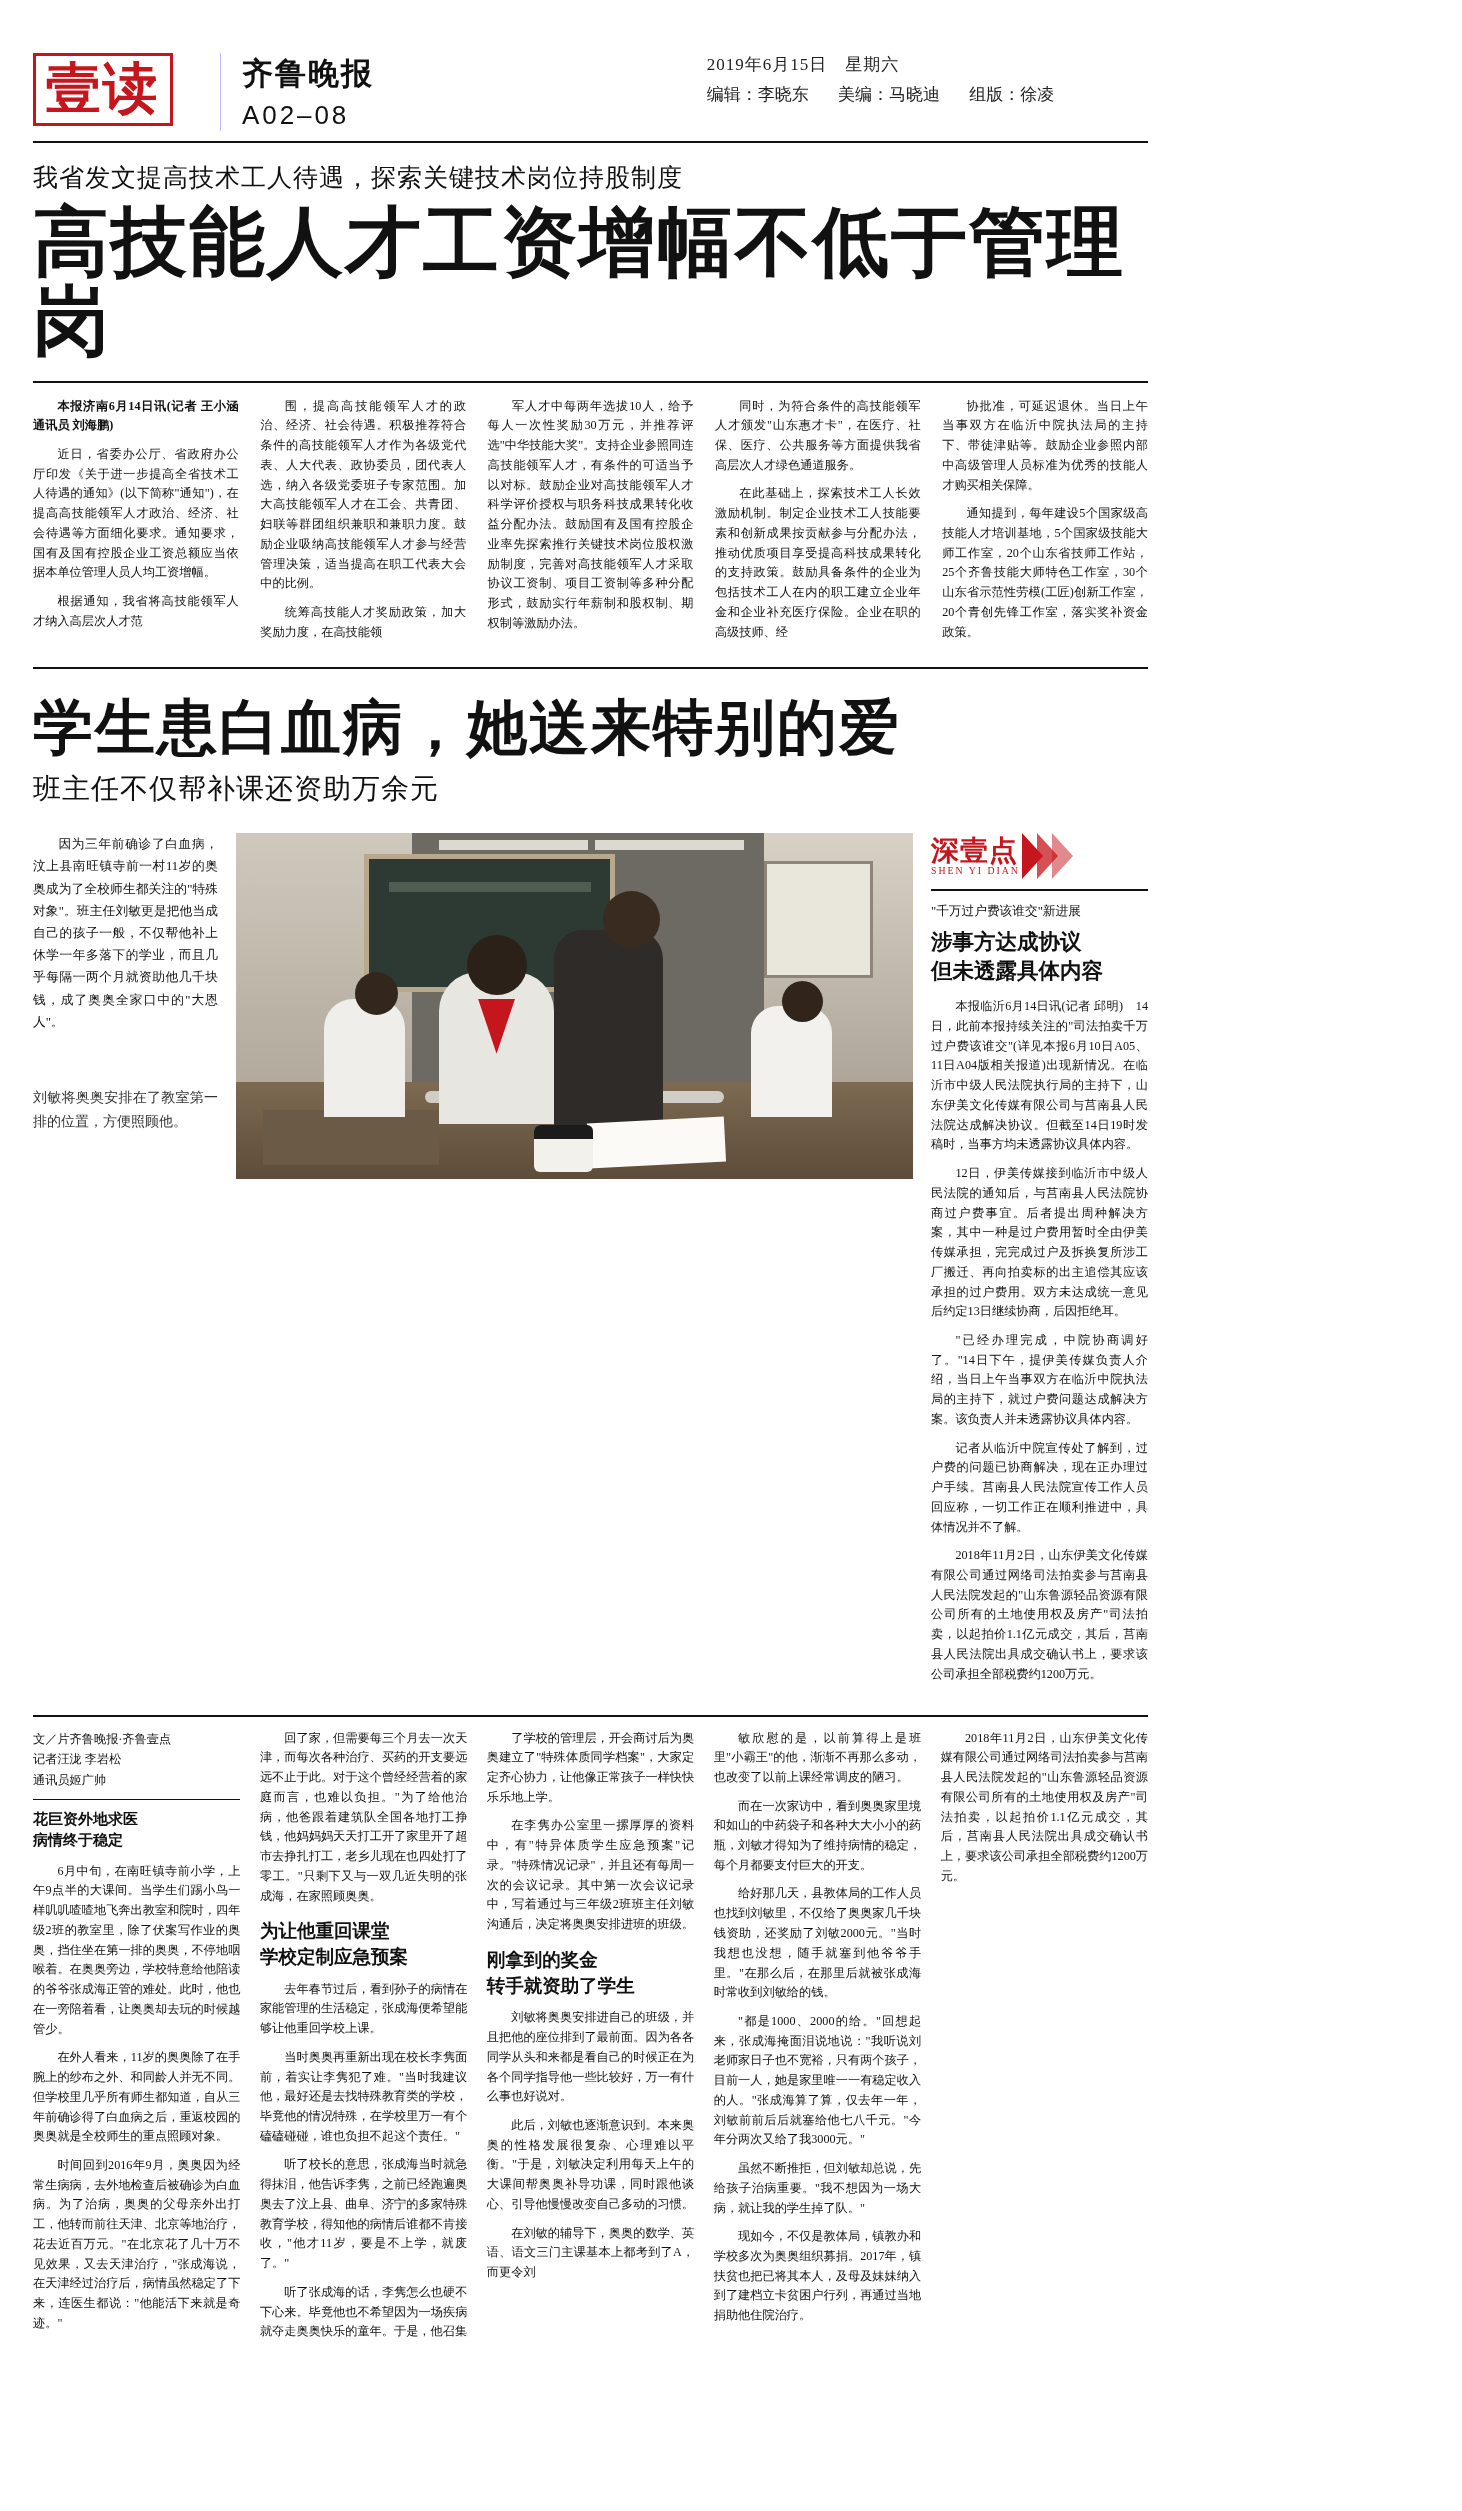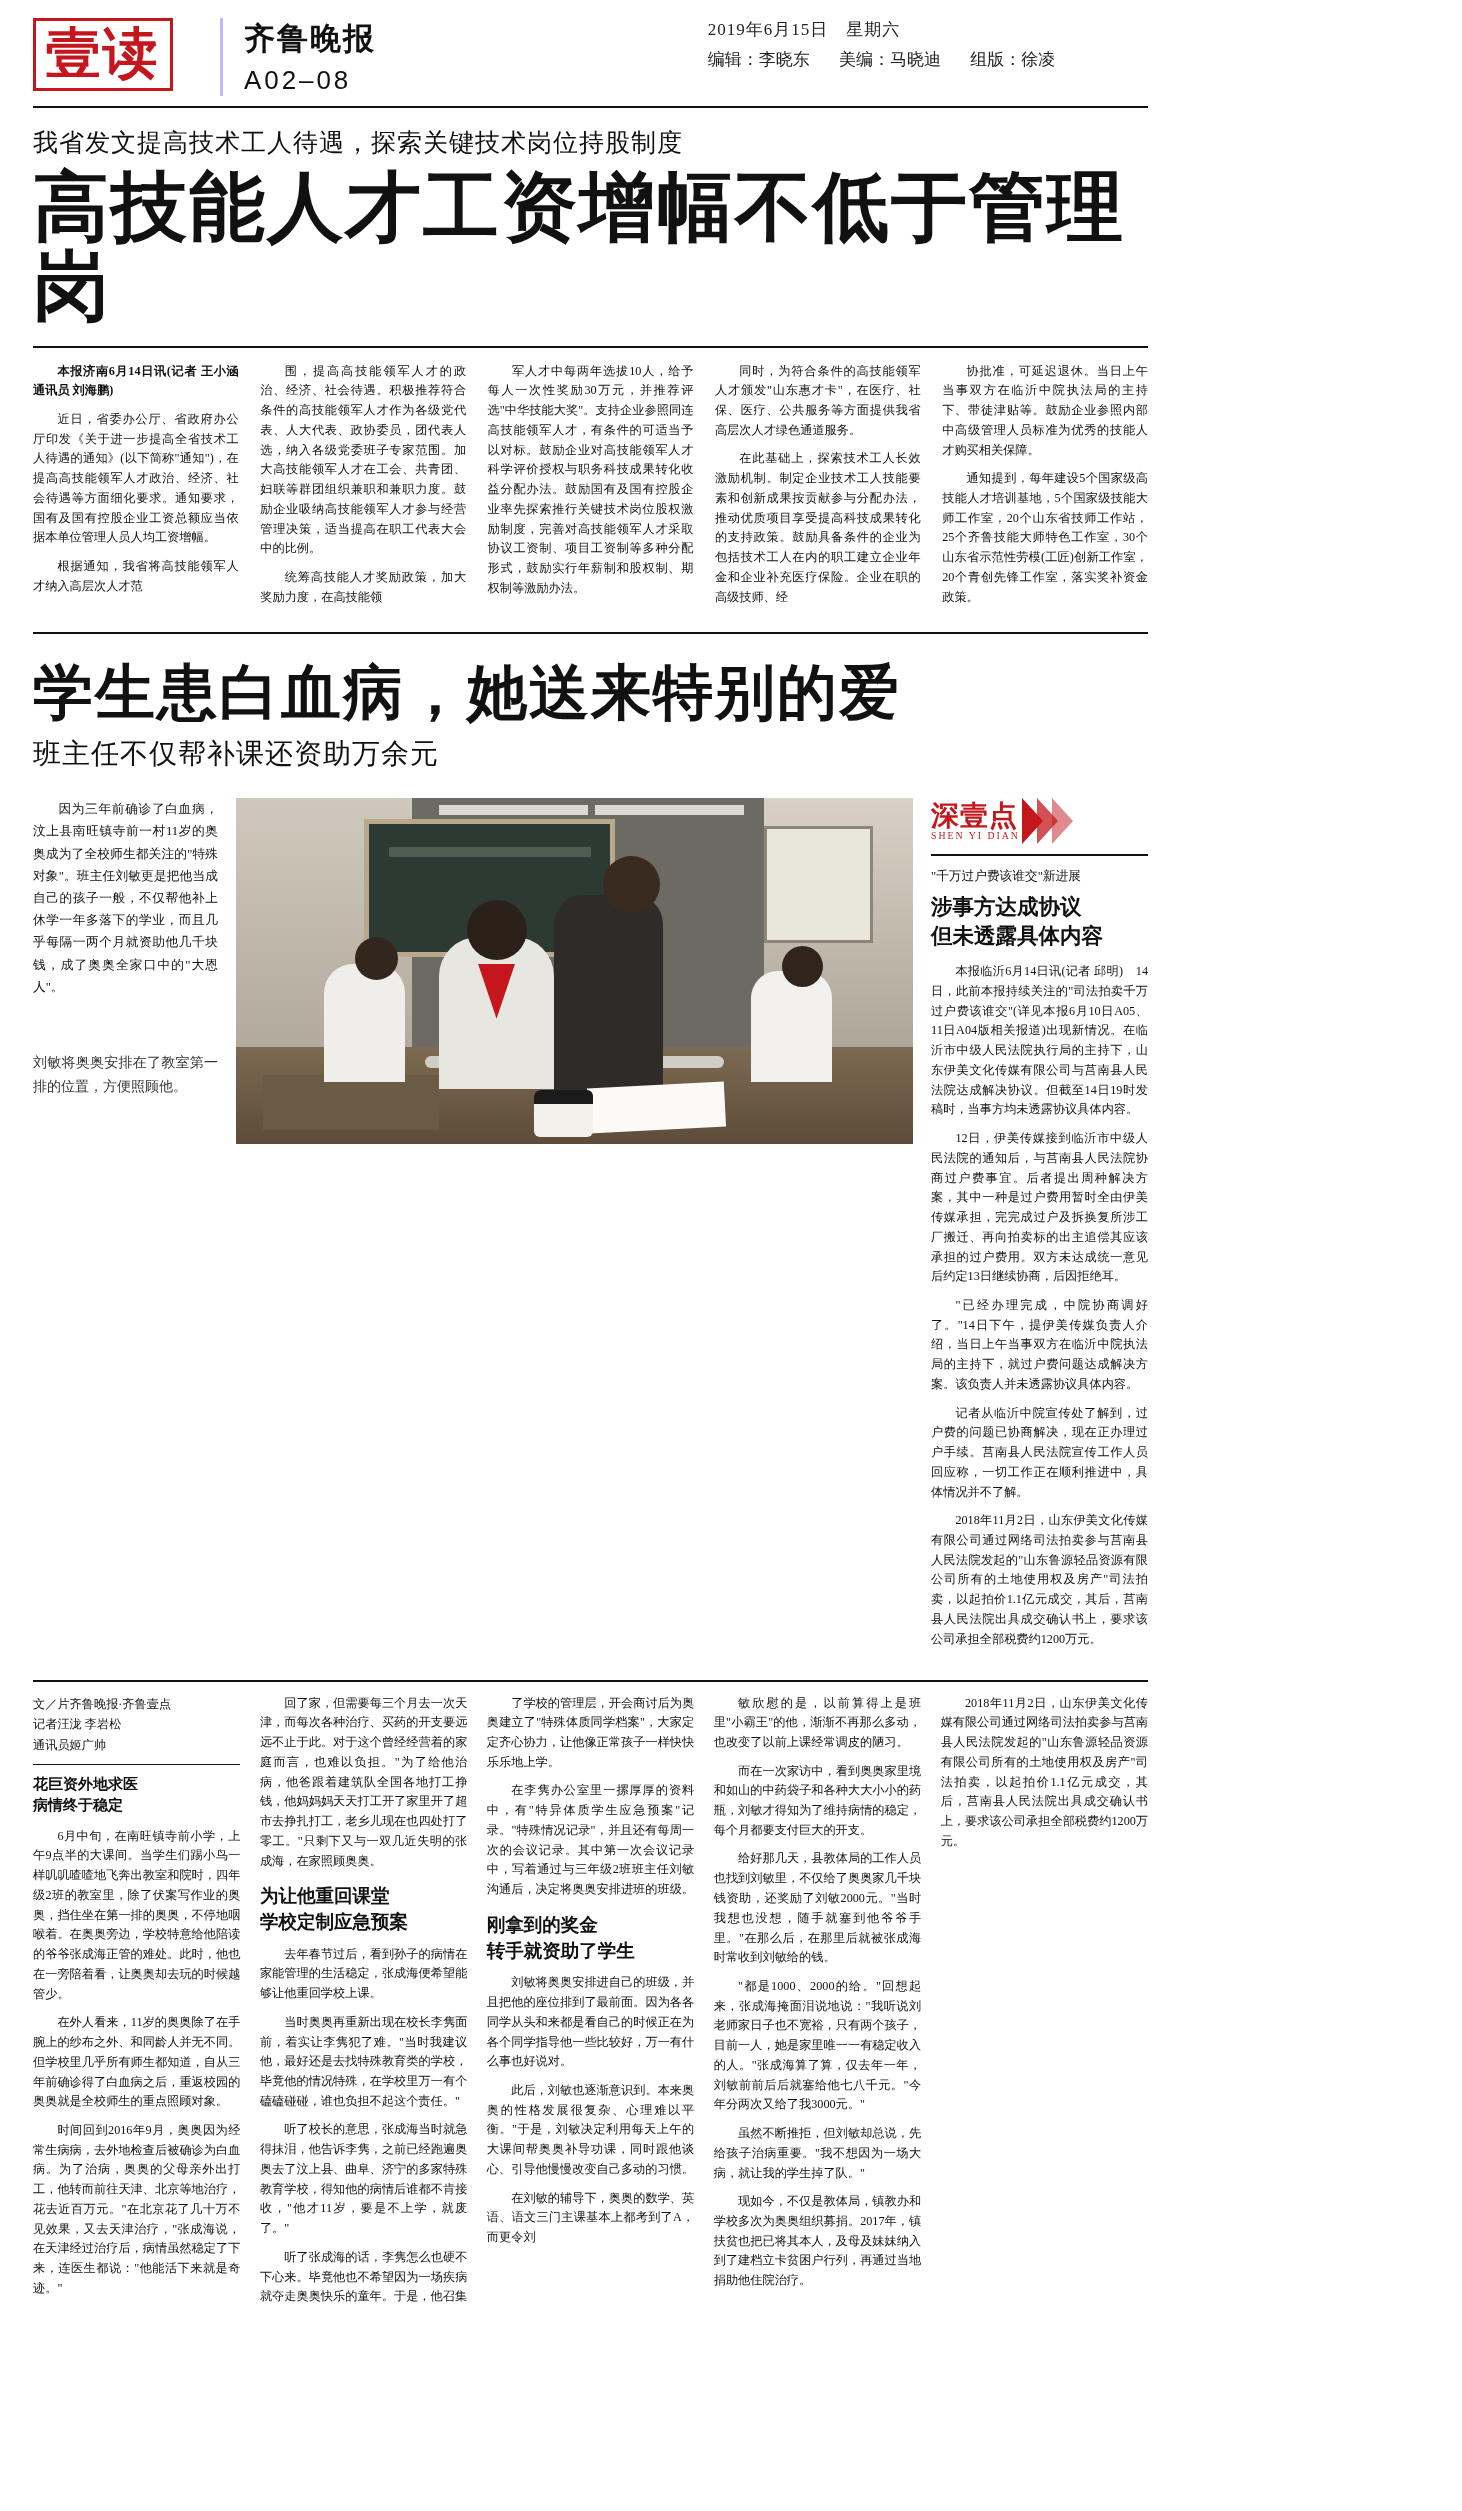--- a/index.html
+++ b/index.html
@@ -3,32 +3,32 @@
 <meta charset="utf-8">
 <style>
   * { box-sizing: border-box; }
   html, body { margin:0; padding:0; }
   body {
     width:1463px;
     background:#ffffff;
     font-family:"Liberation Serif", serif;
     color:#111;
   }
-  .page { width:1181px; padding:17.6px 33px 23.4px 33px; }
+  .page { width:1181px; padding:17.6px 33px 23.4px 33px;margin-top:35px; }
 
   
   .masthead { display:flex; align-items:flex-start; border-bottom:2.9px solid #111; padding-bottom:9.8px; }
   .logo-box { width:171px; flex:0 0 171px; }
   .logo-main {
     font-family:"DejaVu Serif", serif;
     font-size:55px; font-weight:bold; color:#c4161c;
     letter-spacing:2px; line-height:1.05;
     border:3.9px solid #c4161c; padding:3.9px 9.8px 5.9px 9.8px; display:inline-block;
   }
-  .logo-right { padding-left:21.5px; border-left:3px solid #c4b5fd; margin-left:15.6px; flex:1; }
+  .logo-right { padding-left:21.5px; border-left:1px solid #c4b5fd; margin-left:15.6px; flex:1; }
   .paper-name { font-size:31px; font-weight:bold; letter-spacing:2px; color:#111; font-family:"DejaVu Serif", serif; }
   .page-code { font-size:26px; letter-spacing:2.9px; margin-top:5.9px; color:#111; font-family:"Liberation Sans", sans-serif; }
   .meta-top { flex:1; text-align:left; padding-left:23.4px; font-size:17px; color:#222; }
   .meta-date { margin-bottom:7.8px; letter-spacing:1px; }
   .meta-credits span { margin-right:25px; }
 
   
   .lead { border-bottom:2.9px solid #111; padding:13.7px 0 9.8px 0; }
   .lead-kicker { font-size:25px; letter-spacing:1px; margin:3.9px 0 7.8px 0; font-weight:500; }
   .lead-head {

